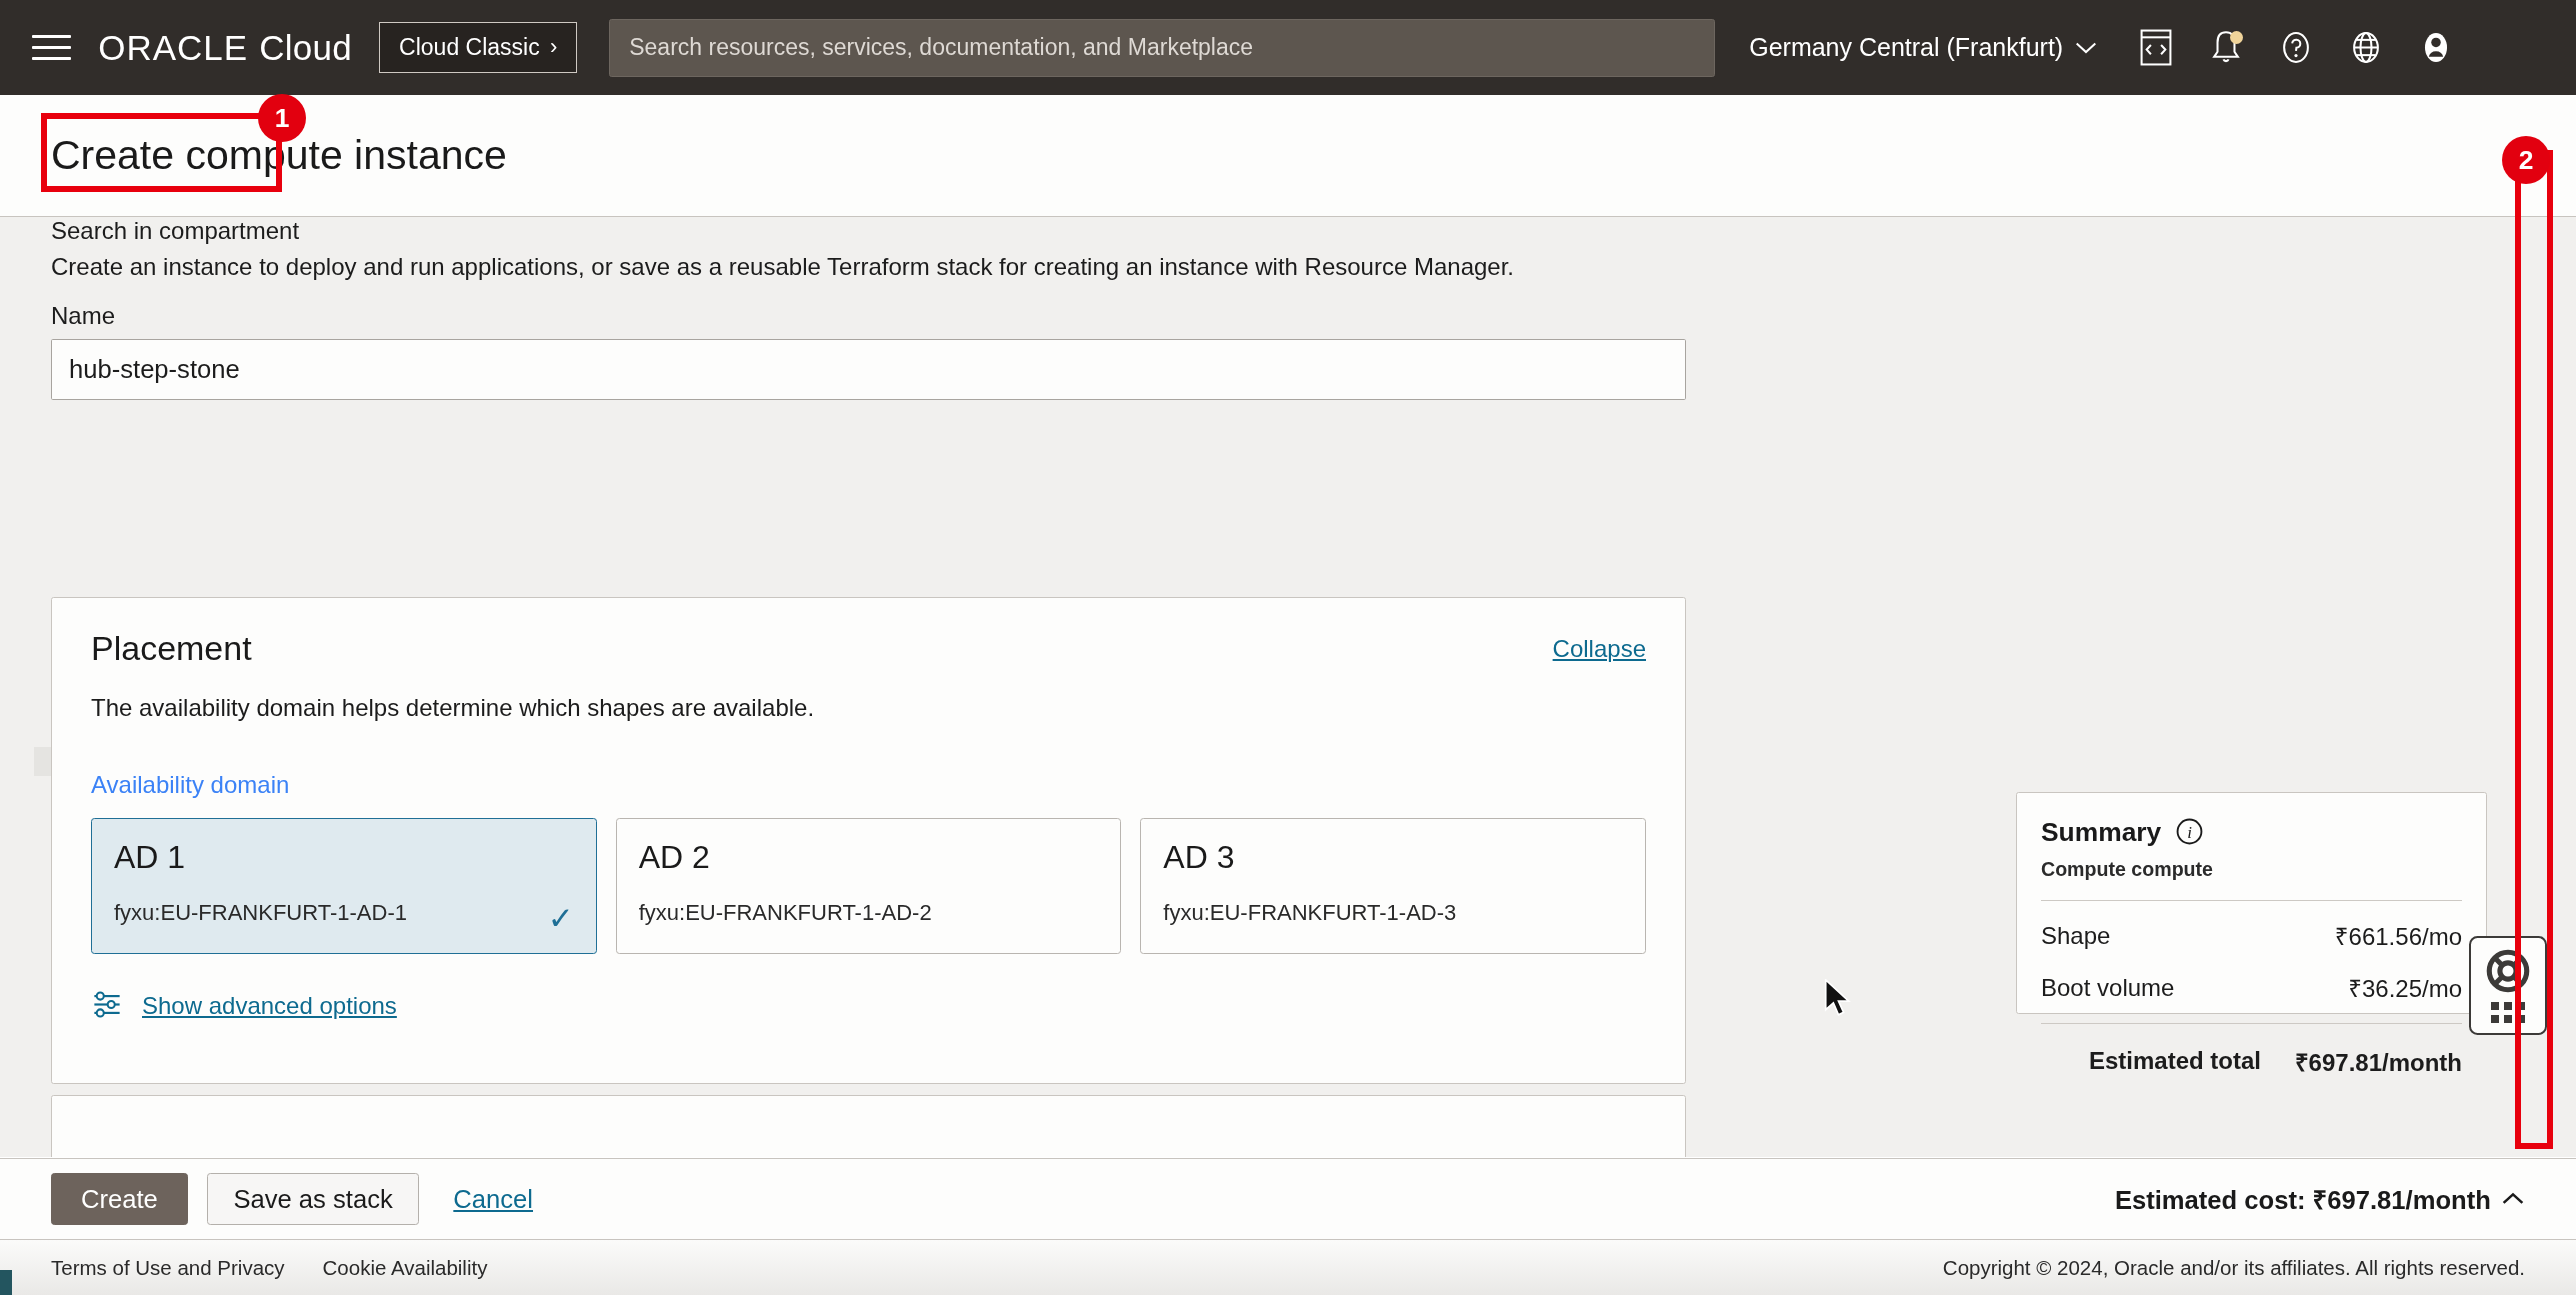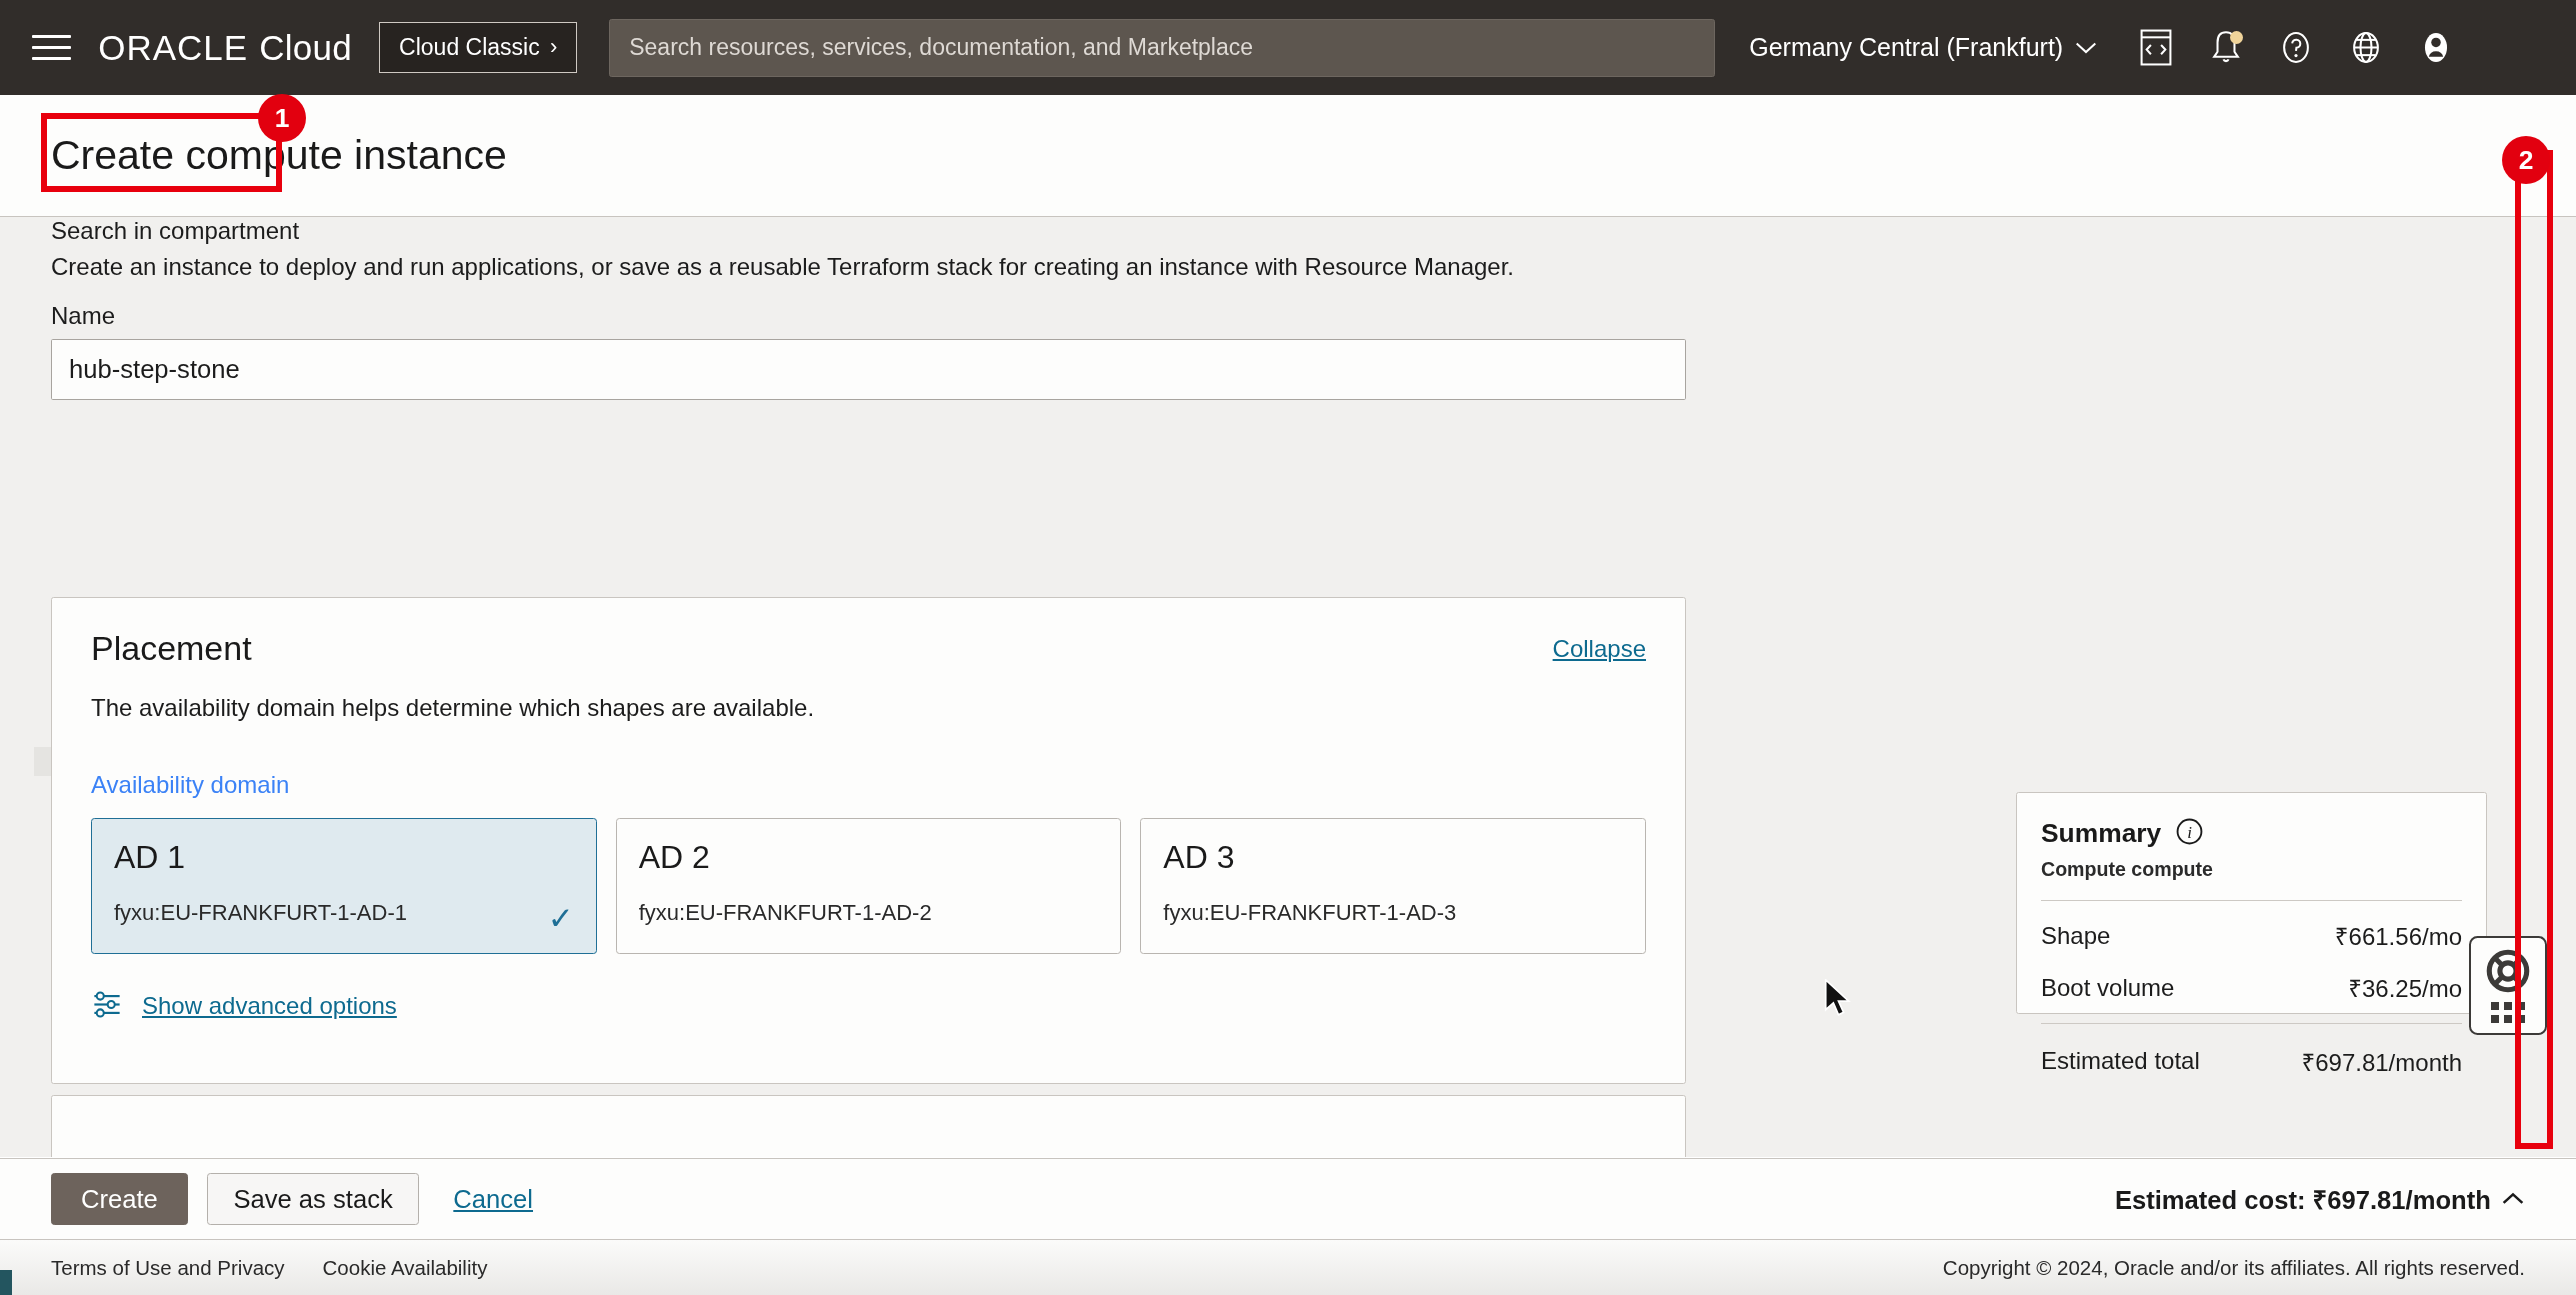--- a/index.html
+++ b/index.html
@@ -206,29 +206,29 @@
     padding: 56px 39px 0 39px;
   }
 
   
   .summary {
     position: absolute; left: 2016px; top: 575px;
     width: 471px; height: 222px;
     background: #fdfdfc; border: 0.9px solid #c9c5c0; border-radius: 2.6px;
     padding: 24px 24px 0 24px;
   }
-  .sum-title-row { display: flex; align-items: center; gap: 13.6px; }
+  .sum-title-row { display: flex; gap: 13.6px; }
   .sum-title { font-size: 26.4px; font-weight: 700; color: #1a1a1a; }
   .sum-sub { font-size: 19.6px; font-weight: 700; color: #2b2b2b; margin-top: 8.5px; }
   .sum-divider { height: 0.9px; background: #cdc9c4; margin: 19px 0 0 0; }
   .sum-row {
     display: flex; justify-content: space-between; align-items: center;
     font-size: 24px; color: #1c1c1c; margin-top: 19px;
   }
-  .sum-row.total { font-weight: 400; margin-top: 20.5px; }
+  .sum-row.total { font-weight: 700; margin-top: 20.5px; margin-left: 48px; }
 
   
   .help-widget {
     position: absolute; left: 2469px; top: 936px;
     width: 78px; height: 99px;
     background: #fdfdfc;
     border: 2.6px solid #3c3a38;
     border-radius: 8.5px;
     display: flex; flex-direction: column; align-items: center;
     justify-content: center; gap: 5.1px;

